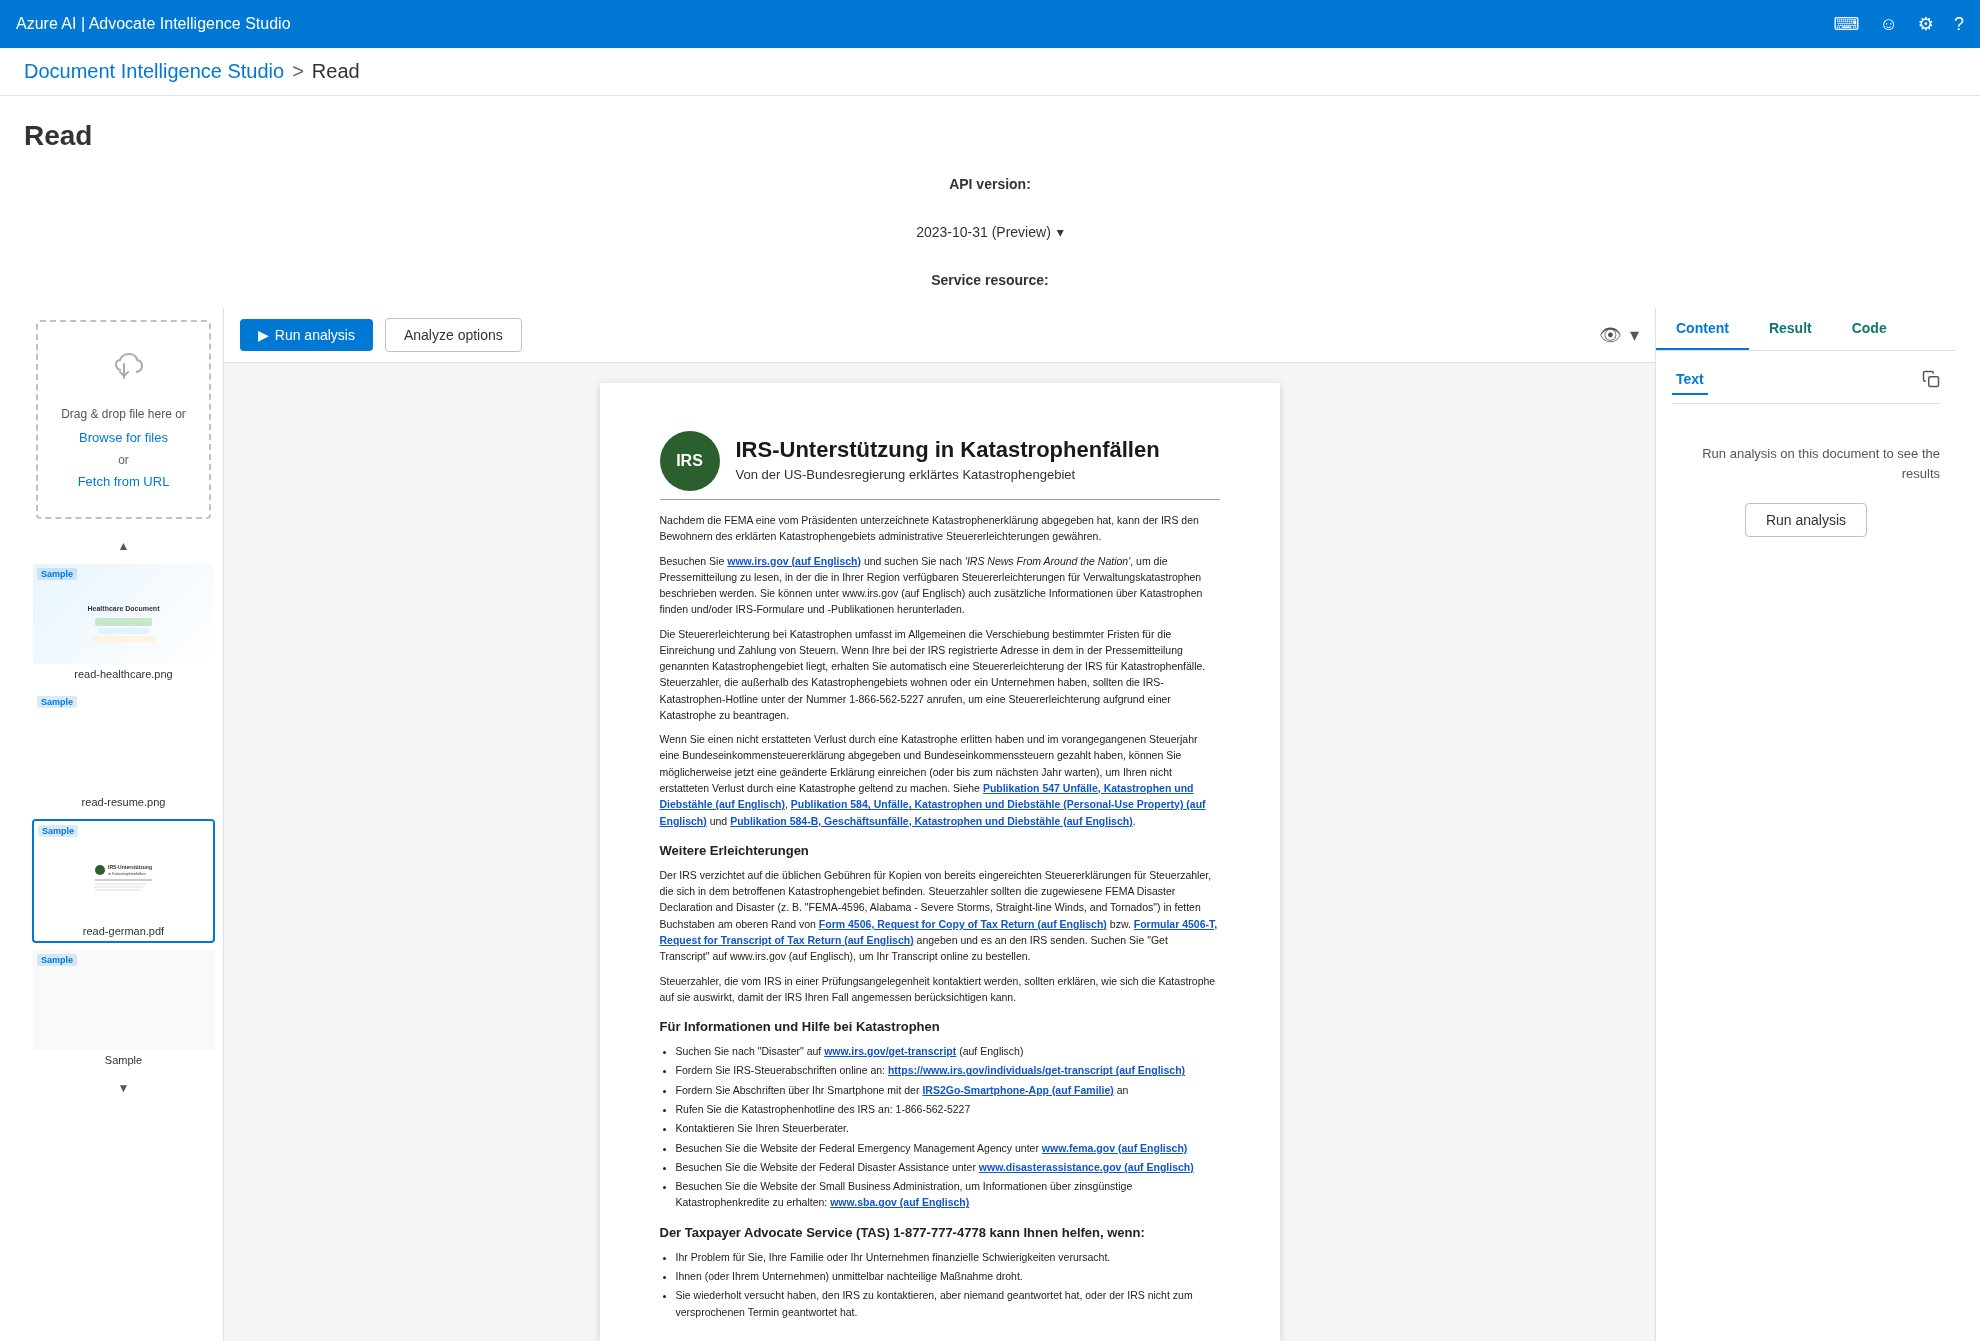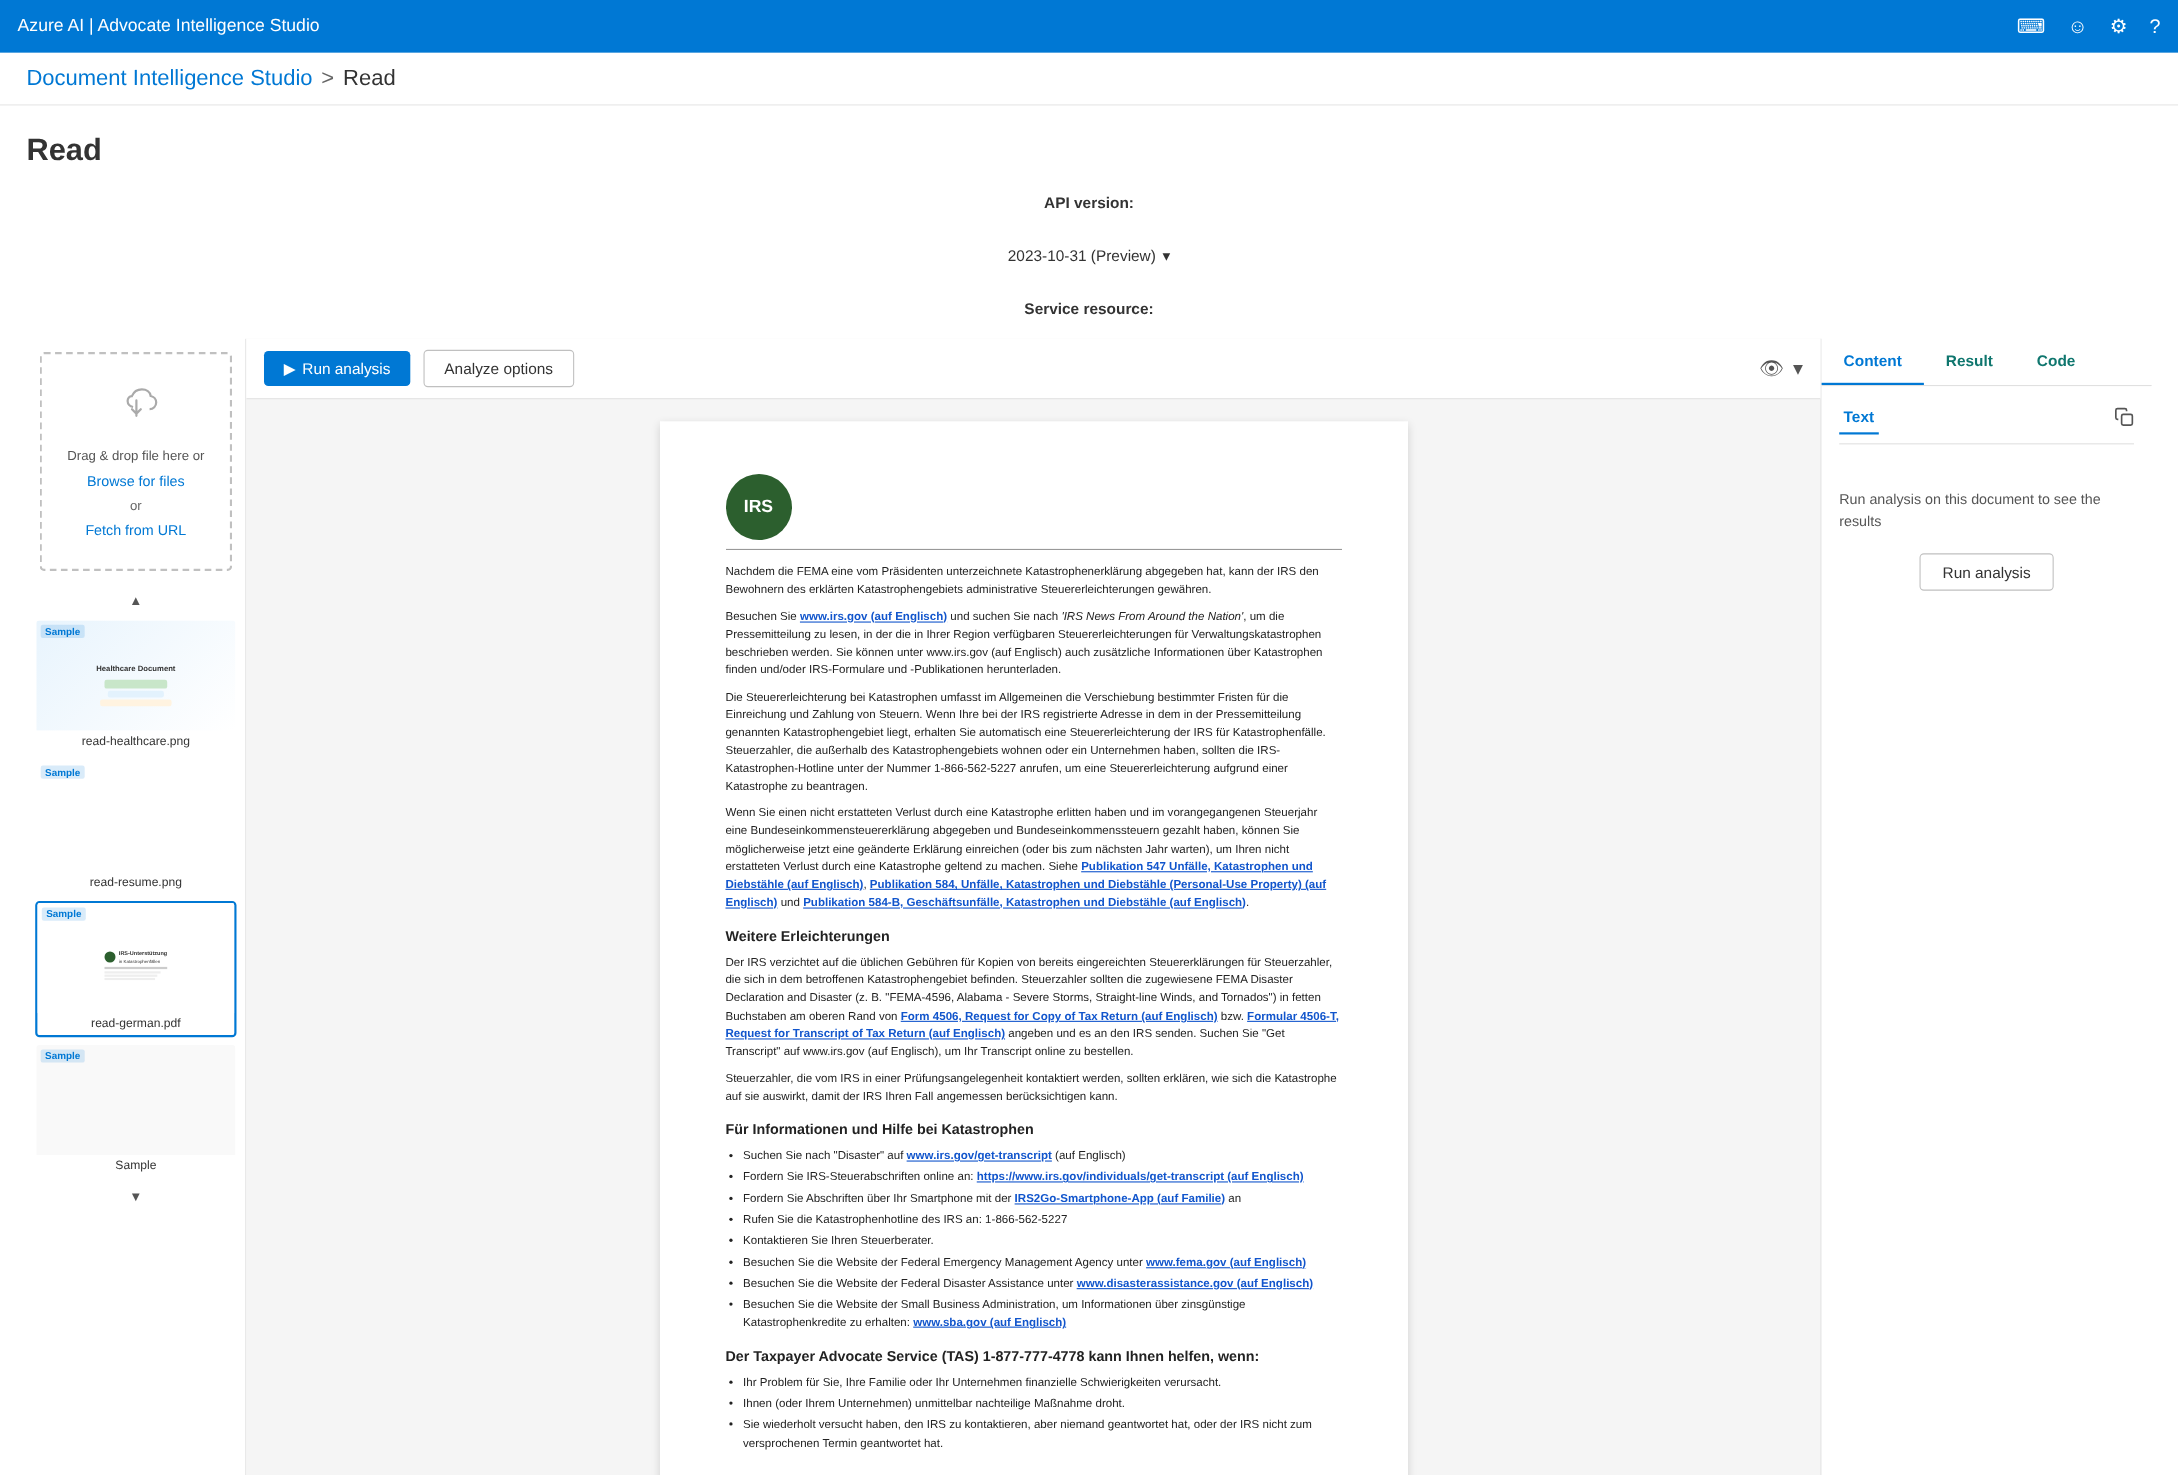--- a/index.html
+++ b/index.html
@@ -347,21 +347,21 @@
       margin-left: auto;
       background: none;
       border: none;
       cursor: pointer;
       font-size: 18px;
       color: #555;
     }
     .run-analysis-msg {
       color: #555;
       font-size: 13px;
-      text-align: left;
+      text-align: right;
       margin: 40px 0 20px 0;
       line-height: 1.5;
     }
     .btn-run-analysis-right {
       display: block;
       margin: 0 auto;
       background: white;
       border: 1px solid #c0c0c0;
       padding: 8px 20px;
       border-radius: 4px;
@@ -517,20 +517,24 @@
           <button class="toolbar-icon-btn" title="View">👁</button>
           <button class="toolbar-icon-btn">▾</button>
         </div>
       </div>
 
       <div class="doc-content">
         <div class="doc-page">
 
           <div class="doc-header">
             <div class="irs-logo">IRS</div>
+            <div>
+              <div class="doc-main-title">IRS-Unterstützung in Katastrophenfällen</div>
+              <div class="doc-subtitle">Von der US-Bundesregierung erklärtes Katastrophengebiet</div>
+            </div>
           </div>
           <hr class="doc-divider">
           <div class="doc-body">
             <p>Nachdem die FEMA eine vom Präsidenten unterzeichnete Katastrophenerklärung abgegeben hat, kann der IRS den Bewohnern des erklärten Katastrophengebiets administrative Steuererleichterungen gewähren.</p>
             <p>Besuchen Sie <span class="doc-link">www.irs.gov (auf Englisch)</span> und suchen Sie nach <em>'IRS News From Around the Nation'</em>, um die Pressemitteilung zu lesen, in der die in Ihrer Region verfügbaren Steuererleichterungen für Verwaltungskatastrophen beschrieben werden. Sie können unter www.irs.gov (auf Englisch) auch zusätzliche Informationen über Katastrophen finden und/oder IRS-Formulare und -Publikationen herunterladen.</p>
             <p>Die Steuererleichterung bei Katastrophen umfasst im Allgemeinen die Verschiebung bestimmter Fristen für die Einreichung und Zahlung von Steuern. Wenn Ihre bei der IRS registrierte Adresse in dem in der Pressemitteilung genannten Katastrophengebiet liegt, erhalten Sie automatisch eine Steuererleichterung der IRS für Katastrophenfälle. Steuerzahler, die außerhalb des Katastrophengebiets wohnen oder ein Unternehmen haben, sollten die IRS- Katastrophen-Hotline unter der Nummer 1-866-562-5227 anrufen, um eine Steuererleichterung aufgrund einer Katastrophe zu beantragen.</p>
             <p>Wenn Sie einen nicht erstatteten Verlust durch eine Katastrophe erlitten haben und im vorangegangenen Steuerjahr eine Bundeseinkommensteuererklärung abgegeben und Bundeseinkommenssteuern gezahlt haben, können Sie möglicherweise jetzt eine geänderte Erklärung einreichen (oder bis zum nächsten Jahr warten), um Ihren nicht erstatteten Verlust durch eine Katastrophe geltend zu machen. Siehe <span class="doc-link">Publikation 547 Unfälle, Katastrophen und Diebstähle (auf Englisch)</span>, <span class="doc-link">Publikation 584, Unfälle, Katastrophen und Diebstähle (Personal-Use Property) (auf Englisch)</span> und <span class="doc-link">Publikation 584-B, Geschäftsunfälle, Katastrophen und Diebstähle (auf Englisch)</span>.</p>
 
             <div class="doc-section-major">Weitere Erleichterungen</div>
             <p>Der IRS verzichtet auf die üblichen Gebühren für Kopien von bereits eingereichten Steuererklärungen für Steuerzahler, die sich in dem betroffenen Katastrophengebiet befinden. Steuerzahler sollten die zugewiesene FEMA Disaster Declaration and Disaster (z. B. "FEMA-4596, Alabama - Severe Storms, Straight-line Winds, and Tornados") in fetten Buchstaben am oberen Rand von <span class="doc-link">Form 4506, Request for Copy of Tax Return (auf Englisch)</span> bzw. <span class="doc-link">Formular 4506-T, Request for Transcript of Tax Return (auf Englisch)</span> angeben und es an den IRS senden. Suchen Sie "Get Transcript" auf www.irs.gov (auf Englisch), um Ihr Transcript online zu bestellen.</p>

